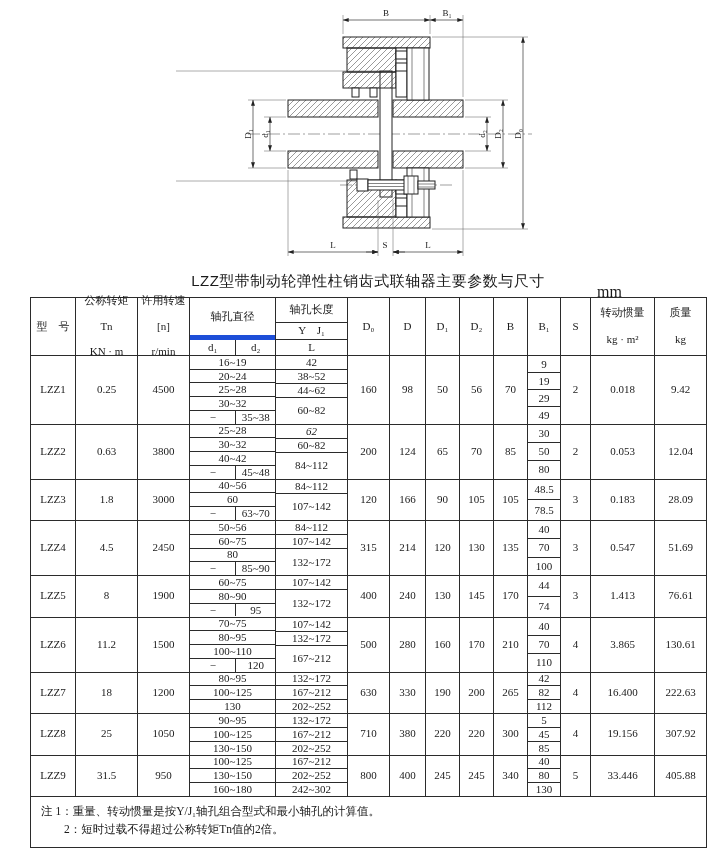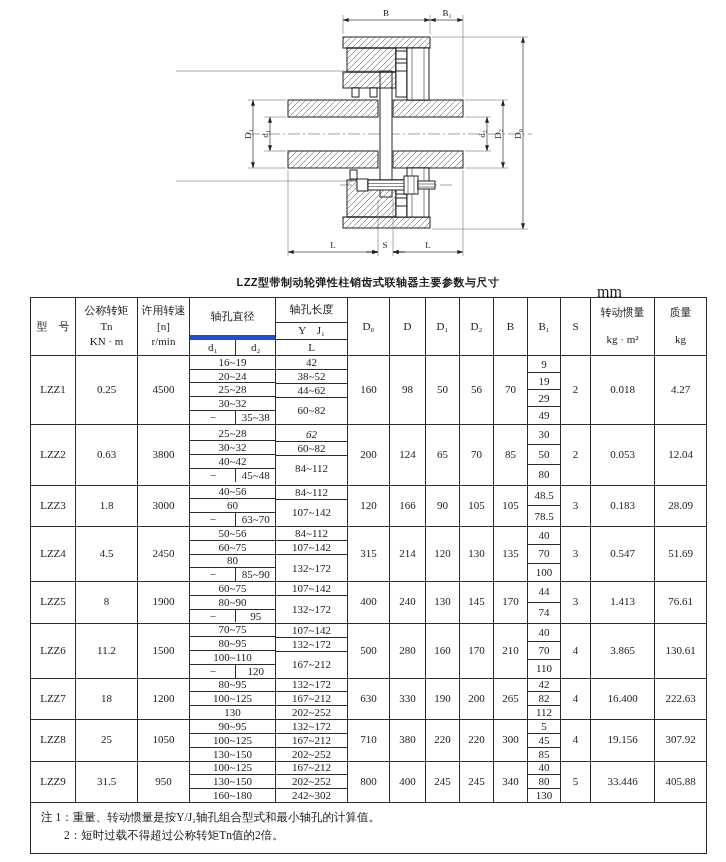--- a/index.html
+++ b/index.html
@@ -10,28 +10,28 @@
   .oln{fill:url(#h);stroke:#222;stroke-width:1;}
   .wht{fill:#fff;stroke:#222;stroke-width:1;}
   .dim{stroke:#333;stroke-width:0.7;fill:none;}
   .thin{stroke:#333;stroke-width:0.6;fill:none;}
   .ext{stroke:#666;stroke-width:0.55;}
   .cl{stroke:#777;stroke-width:0.7;stroke-dasharray:12 3 2 3;fill:none;}
   .lbl{font-family:"Liberation Serif","DejaVu Serif",serif;font-size:9px;fill:#222;text-anchor:middle;}
 
   .title-row{position:relative;width:676px;margin:4px 0 5px 30px;text-align:center;height:20px;}
   .title-row h1{display:inline;margin:4px;font-family:"Liberation Sans","DejaVu Sans",sans-serif;
-    font-size:11px;font-weight:700;letter-spacing:0.5px;}
+    font-size:15px;font-weight:400;letter-spacing:0.5px;}
   .unit{position:absolute;left:567px;top:11px;font-size:16px;}
 
   table.spec{border-collapse:collapse;margin-left:30px;width:676px;table-layout:fixed;border:1.5px solid #111;}
   .spec th,.spec td{border:1px solid #2b2b2b;text-align:center;vertical-align:middle;
     font-size:11px;font-weight:normal;padding:0;line-height:1.25;}
   .spec thead th{height:57px;}
-  .h3{display:flex;flex-direction:column;align-items:center;justify-content:center;height:57px;gap:2px;}
+  .h3{display:flex;flex-direction:column;align-items:center;justify-content:center;height:57px;gap:12px;}
   .h3.sp{gap:13px;}
   .hstack{display:flex;flex-direction:column;height:57px;}
   .hr1{height:40px;display:flex;align-items:center;justify-content:center;border-bottom:5px solid #1d4ed8;}
   .hr2{height:16px;display:flex;}
   .ha{width:53.5%;display:flex;align-items:center;justify-content:center;border-right:1px solid #2b2b2b;}
   .hb{flex:1;display:flex;align-items:center;justify-content:center;}
   .lr1{height:24px;display:flex;align-items:center;justify-content:center;border-bottom:1px solid #2b2b2b;}
   .lr2{height:16px;display:flex;align-items:center;justify-content:center;border-bottom:1px solid #2b2b2b;}
   .lr3{flex:1;display:flex;align-items:center;justify-content:center;}
 
@@ -268,21 +268,21 @@
           <td class="p0">
             <div class="stack" style="height: 67.5px;">
               <div class="srow">9</div>
               <div class="srow">19</div>
               <div class="srow">29</div>
               <div class="srow">49</div>
             </div>
           </td>
           <td>2</td>
           <td>0.018</td>
-          <td>4.27</td>
+          <td>9.42</td>
         </tr>
         <tr>
           <td>LZZ2</td>
           <td>0.63</td>
           <td>3800</td>
           <td class="p0">
             <div class="stack" style="height: 54px;">
               <div class="srow">25~28</div>
               <div class="srow">30~32</div>
               <div class="srow">40~42</div>
@@ -298,21 +298,21 @@
               <div class="srow" style="flex: 1 1 0%;">60~82</div>
               <div class="srow" style="flex: 2 1 0%;">84~112</div>
             </div>
           </td>
           <td>200</td>
           <td>124</td>
           <td>65</td>
           <td>70</td>
           <td>85</td>
           <td class="p0">
-            <div class="stack" style="height: 60px;">
+            <div class="stack" style="height: 54px;">
               <div class="srow">30</div>
               <div class="srow">50</div>
               <div class="srow">80</div>
             </div>
           </td>
           <td>2</td>
           <td>0.053</td>
           <td>12.04</td>
         </tr>
         <tr>

